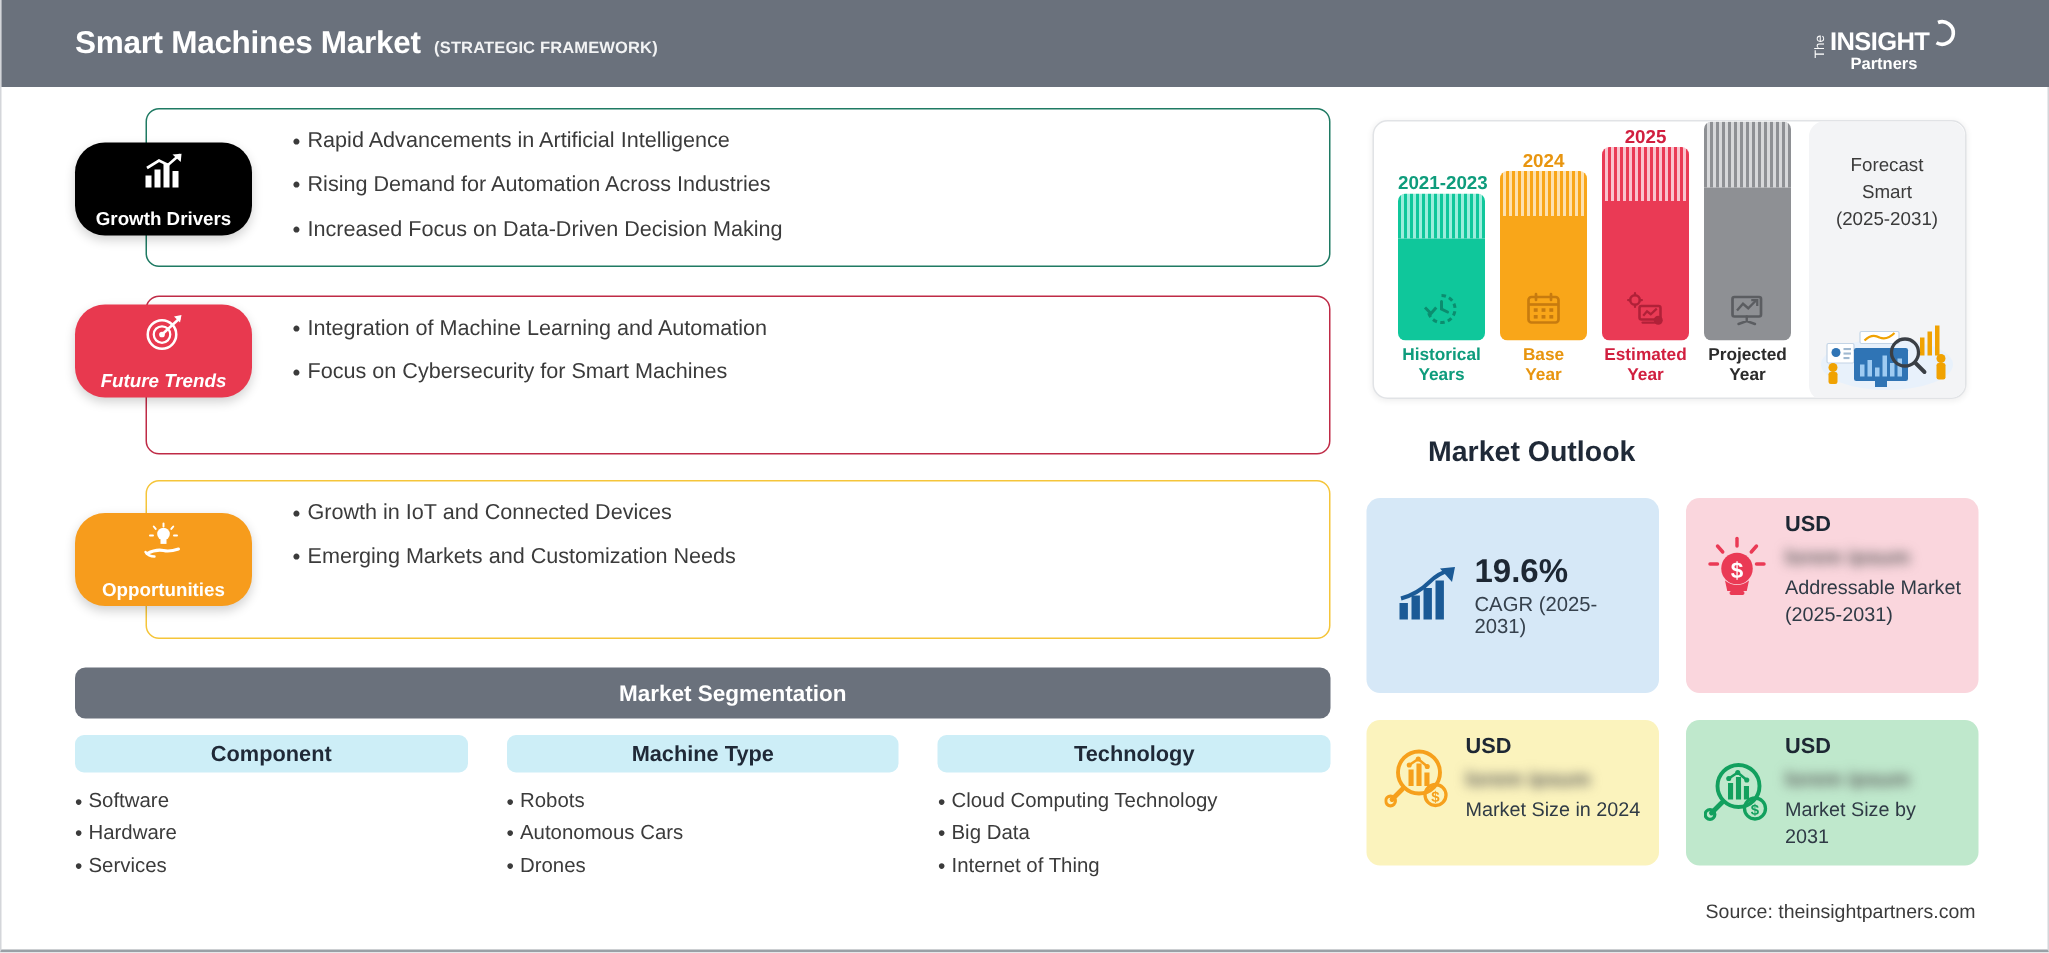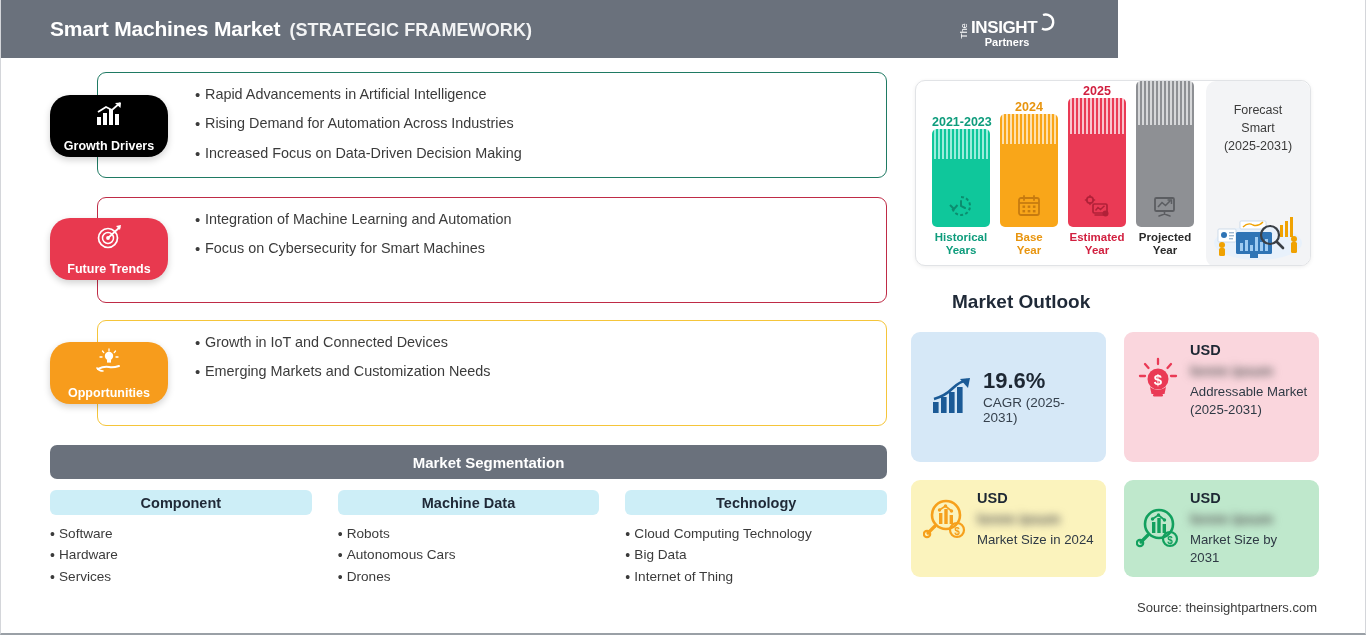--- a/index.html
+++ b/index.html
@@ -14,34 +14,34 @@
     width: 1366px; height: 635px;
     background: #ffffff;
     border-bottom: 2px solid #9aa0a6;
     border-left: 1px solid #d4d6da;
     border-right: 1px solid #d4d6da;
   }
 
   
   .header {
     position: absolute; left: 0; top: 0;
-    width: 1117px; height: 58px;
+    width: 1366px; height: 58px;
     background: #6a717c;
     display: flex; align-items: center;
   }
   .header-title-wrap {
     display: flex; align-items: baseline; gap: 9px;
     margin-left: 49px;
   }
   .header-title {
     color: #ffffff; font-size: 21px; font-weight: bold;
     letter-spacing: -0.2px;
   }
   .header-sub {
-    color: #f2f3f4; font-size: 18px; font-weight: bold;
+    color: #f2f3f4; font-size: 11px; font-weight: bold;
     letter-spacing: 0.1px;
   }
   .logo {
     position: absolute; right: 56px; top: 9px;
     width: 115px; height: 42px;
   }
 
   
   .drv-row { position: absolute; }
   .drv-box {
@@ -270,21 +270,21 @@
         <div class="bullet">
             <span class="dot">•</span>
             <span>Integration of Machine Learning and Automation</span>
           </div>
         <div class="bullet">
             <span class="dot">•</span>
             <span>Focus on Cybersecurity for Smart Machines</span>
           </div>
       </div>
     </div>
-    <div class="drv-badge red" style="top:218px;">
+    <div class="drv-badge red" style="top:203px;font-style:italic;">
       <svg class="bicon" viewBox="0 0 30 26">
         <circle cx="14" cy="14" r="9.5" fill="none" stroke="#ffffff" stroke-width="1.7"></circle>
         <circle cx="14" cy="14" r="5.5" fill="none" stroke="#ffffff" stroke-width="1.5"></circle>
         <circle cx="14" cy="14" r="1.9" fill="#ffffff"></circle>
         <path d="M14 14 L26 3" stroke="#ffffff" stroke-width="1.7"></path>
         <path d="M22 2 L27 1 L26 6 Z" fill="#ffffff"></path>
       </svg>
       <span class="blabel">Future Trends</span>
     </div>
   </div>
@@ -337,21 +337,21 @@
             <span>Hardware</span>
           </div>
         <div class="seg-item">
             <span class="dot">•</span>
             <span>Services</span>
           </div>
       </div>
     </div>
 
     <div class="seg-col">
-      <div class="seg-head">Machine Data</div>
+      <div class="seg-head">Machine Type</div>
       <div class="seg-list">
         <div class="seg-item">
             <span class="dot">•</span>
             <span>Robots</span>
           </div>
         <div class="seg-item">
             <span class="dot">•</span>
             <span>Autonomous Cars</span>
           </div>
         <div class="seg-item">

